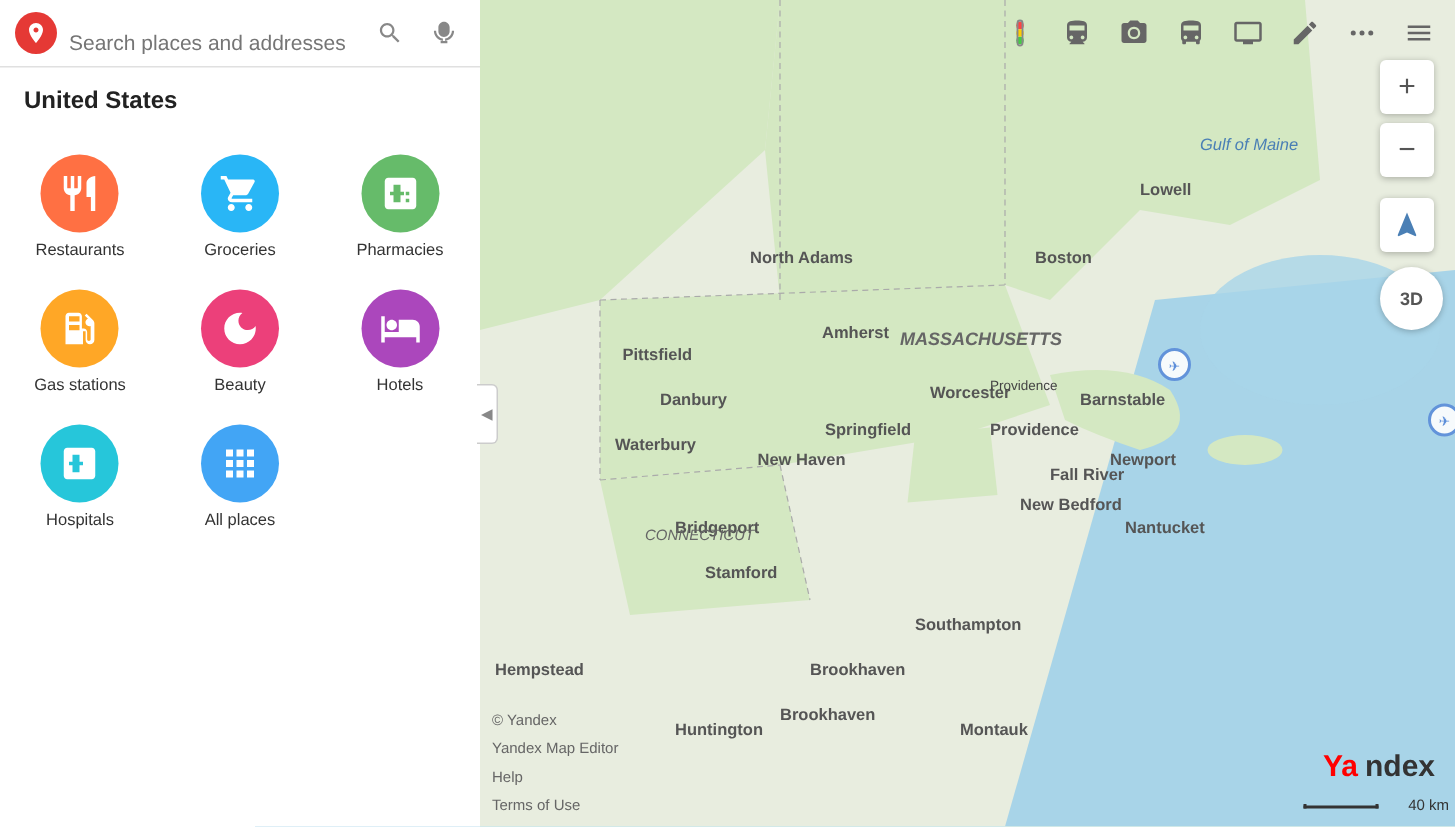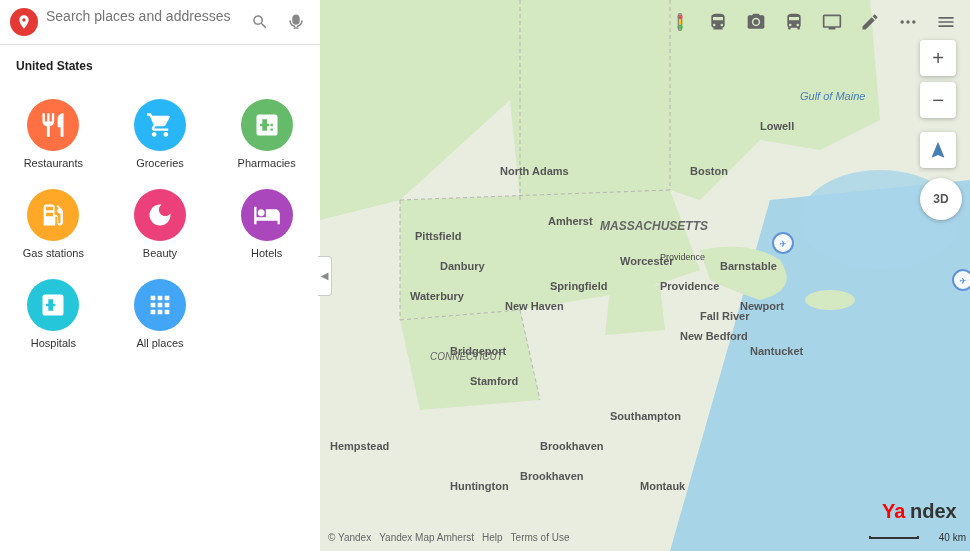--- a/index.html
+++ b/index.html
@@ -12,21 +12,21 @@
       width: 320px; height: 551px;
       background: #fff;
       z-index: 10;
       display: flex;
       flex-direction: column;
     }
 
     
     #search-bar {
       display: flex;
-      align-items: flex-start;
+      align-items: flex-end;
       padding: 8px 10px;
       border-bottom: 1px solid #e0e0e0;
       gap: 8px;
     }
     #location-icon-wrap {
       width: 28px; height: 28px;
       background: #e53935;
       border-radius: 50%;
       display: flex; align-items: center; justify-content: center;
       flex-shrink: 0;
@@ -35,21 +35,21 @@
       flex: 1;
       border: none; outline: none;
       font-size: 14px;
       color: #555;
       background: transparent;
     }
 
     
     #region-title {
       padding: 14px 16px 8px;
-      font-size: 12px;
+      font-size: 16px;
       font-weight: bold;
       color: #222;
     }
 
     
     #category-grid {
       display: grid;
       grid-template-columns: repeat(3, 1fr);
       padding: 8px 0;
     }
@@ -167,21 +167,21 @@
       border-top: none;
     }
 
     
     #bottom-links {
       position: absolute;
       bottom: 8px; left: 0;
       font-size: 10px;
       color: #666;
       padding: 0 8px;
-      display: flex; gap: 8px;
+      display: flex; gap: 8px; flex-direction: column;
     }
     #bottom-links a { color: #666; text-decoration: none; }
 
     
     #collapse-handle {
       position: absolute;
       left: 318px; top: 50%;
       transform: translateY(-50%);
       width: 14px; height: 40px;
       background: #fff;
@@ -449,21 +449,21 @@
     <button class="toolbar-btn">
       <svg width="20" height="20" viewBox="0 0 24 24" fill="#666">
         <path d="M3 18h18v-2H3v2zm0-5h18v-2H3v2zm0-7v2h18V6H3z"></path>
       </svg>
     </button>
   </div>
 
   
   <div id="bottom-links">
     <a href="#">© Yandex</a>
-    <a href="#">Yandex Map Amherst</a>
+    <a href="#">Yandex Map Editor</a>
     <a href="#">Help</a>
     <a href="#">Terms of Use</a>
   </div>
 
   
   <div id="scale-bar">
     <div id="scale-line"></div>
     <span>40 km</span>
   </div>
 

